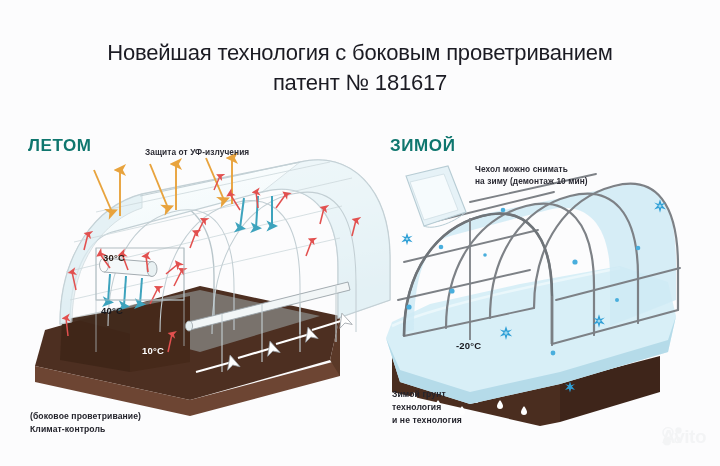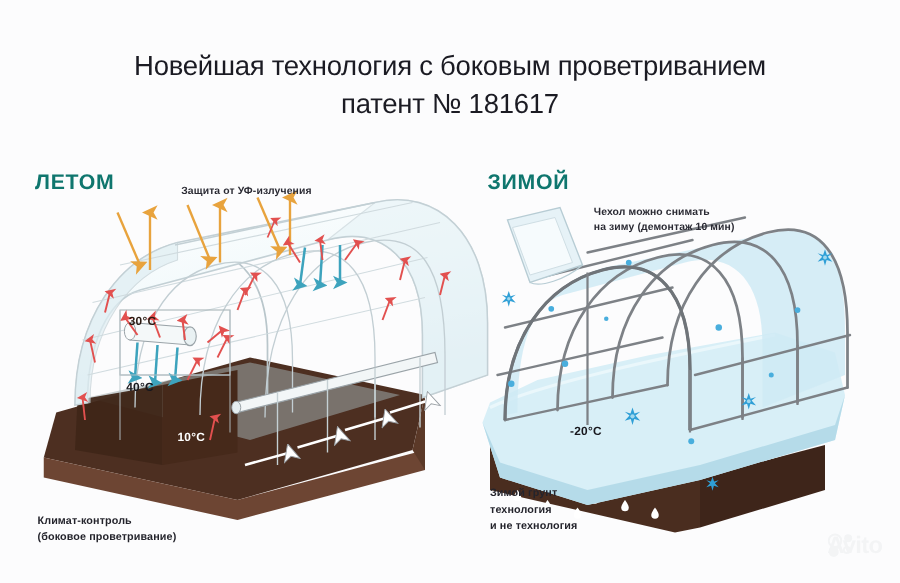--- a/index.html
+++ b/index.html
@@ -359,22 +359,22 @@
     <div>Чехол можно снимать</div>
     <div>на зиму (демонтаж 10 мин)</div>
   </div>
 
   <div class="temp" id="t30">30°C</div>
   <div class="temp" id="t20">40°C</div>
   <div class="temp" id="t10">10°C</div>
   <div class="temp" id="tm20">-20°C</div>
 
   <div class="caption" id="cap-climate">
+    <div>(боковое проветривание)</div>
     <div>Климат-контроль</div>
-    <div>(боковое проветривание)</div>
   </div>
 
   <div class="caption" id="cap-ground">
     <div>Зимой грунт</div>
     <div>технология</div>
     <div>и не технология</div>
   </div>
 
   <div class="watermark">
     <svg width="22" height="20" viewBox="0 0 22 20">

